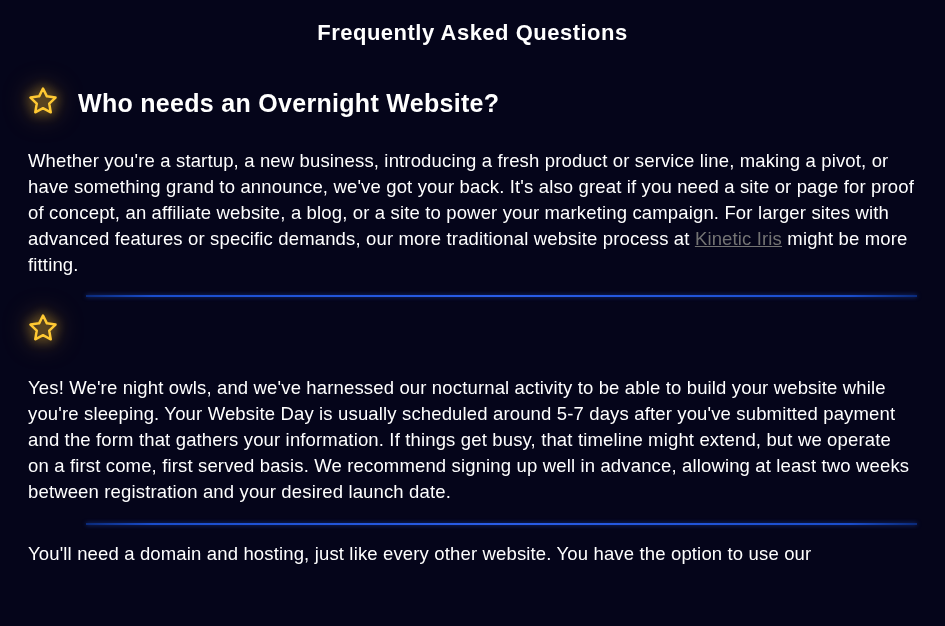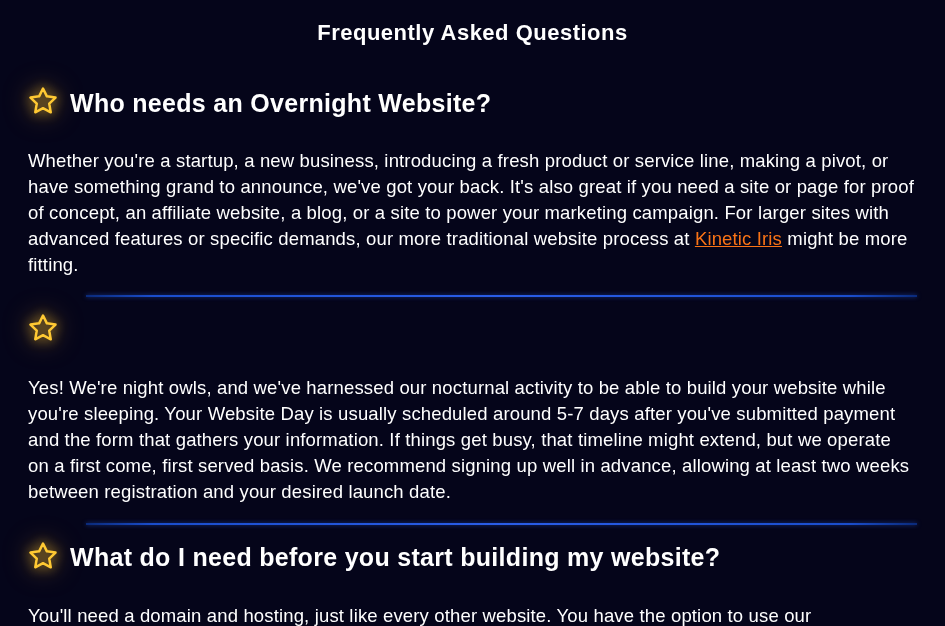--- a/index.html
+++ b/index.html
@@ -20,41 +20,41 @@
       font-weight: 800;
       margin-bottom: 40px;
       letter-spacing: 0.5px;
     }
     .faq-item {
       margin-bottom: 0;
     }
     .faq-header {
       display: flex;
       align-items: center;
-      gap: 12px;
+      gap: 20px;
       margin-bottom: 28px;
     }
     .star-icon {
       flex-shrink: 0;
       filter: drop-shadow(0 0 6px rgba(255, 200, 50, 0.8)) drop-shadow(0 0 12px rgba(255, 180, 30, 0.5));
     }
     .faq-question {
       font-size: 25px;
       font-weight: 800;
       letter-spacing: 0.3px;
     }
     .faq-answer {
       font-size: 18.5px;
       line-height: 1.4;
       font-weight: 500;
       letter-spacing: 0.15px;
       margin-bottom: 18px;
     }
     .faq-link {
-      color: #f97316;
+      color: #737373;
       text-decoration: underline;
     }
     .divider {
       height: 2px;
       background: linear-gradient(90deg, #0a2a7a 0%, #1a4dcc 8%, #2a5de8 50%, #1a4dcc 92%, #0a2a7a 100%);
       margin: 0 0 16px 0;
       box-shadow: 0 0 4px rgba(40, 90, 230, 0.6);
     }
     .divider-wrap {
       padding-left: 58px;
@@ -92,22 +92,14 @@
     </span>
   </div>
   <p class="faq-answer">Yes! We're night owls, and we've harnessed our nocturnal activity to be able to build your website while you're sleeping. Your Website Day is usually scheduled around 5-7 days after you've submitted payment and the form that gathers your information. If things get busy, that timeline might extend, but we operate on a first come, first served basis. We recommend signing up well in advance, allowing at least two weeks between registration and your desired launch date.</p>
 </div>
 
 <div class="divider-wrap">
     <div class="divider"></div>
   </div>
 
 <div class="faq-item">
-  <div class="faq-header">
-    <span class="star-icon">
-      <svg width="30" height="30" viewBox="0 0 24 24" fill="none" stroke="#ffc933" stroke-width="2" stroke-linejoin="round">
-        <polygon points="12,2 15.09,8.26 22,9.27 17,14.14 18.18,21.02 12,17.77 5.82,21.02 7,14.14 2,9.27 8.91,8.26"></polygon>
-      </svg>
-    </span>
-    <h2 class="faq-question">What do I need before you start building my website?</h2>
-  </div>
   <p class="faq-answer">You'll need a domain and hosting, just like every other website. You have the option to use our</p>
 </div>
 
 </body></html>

